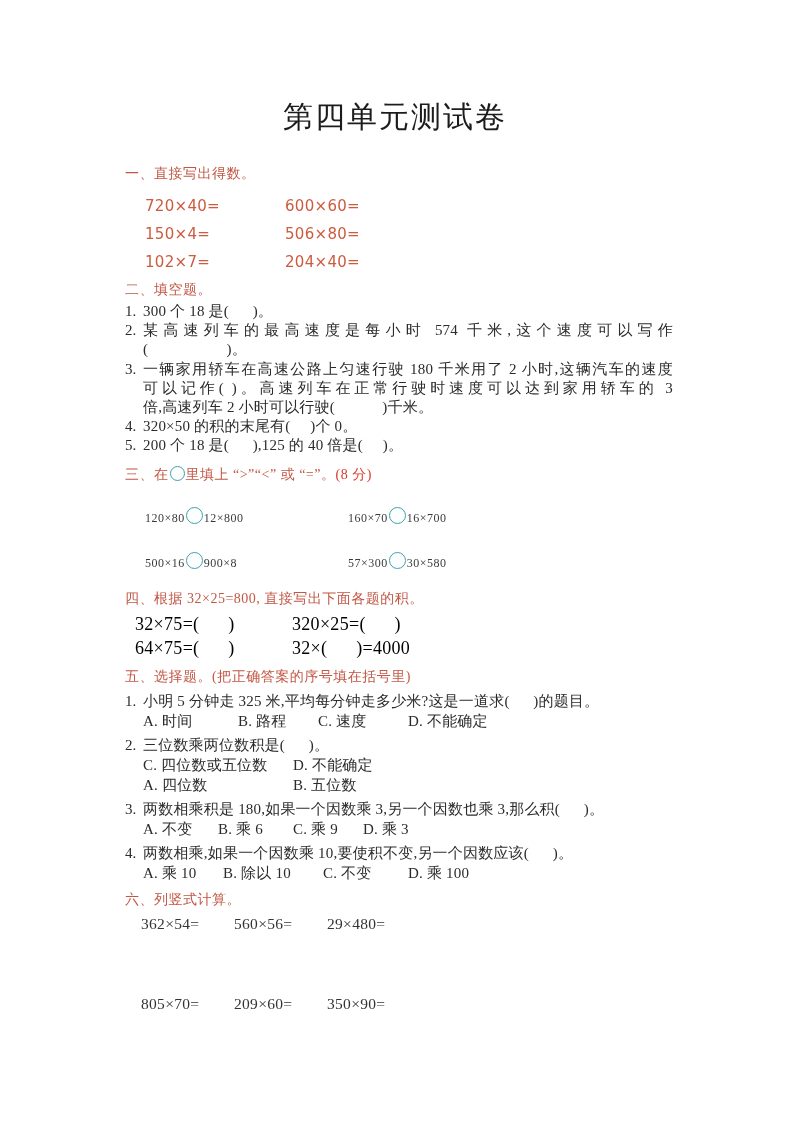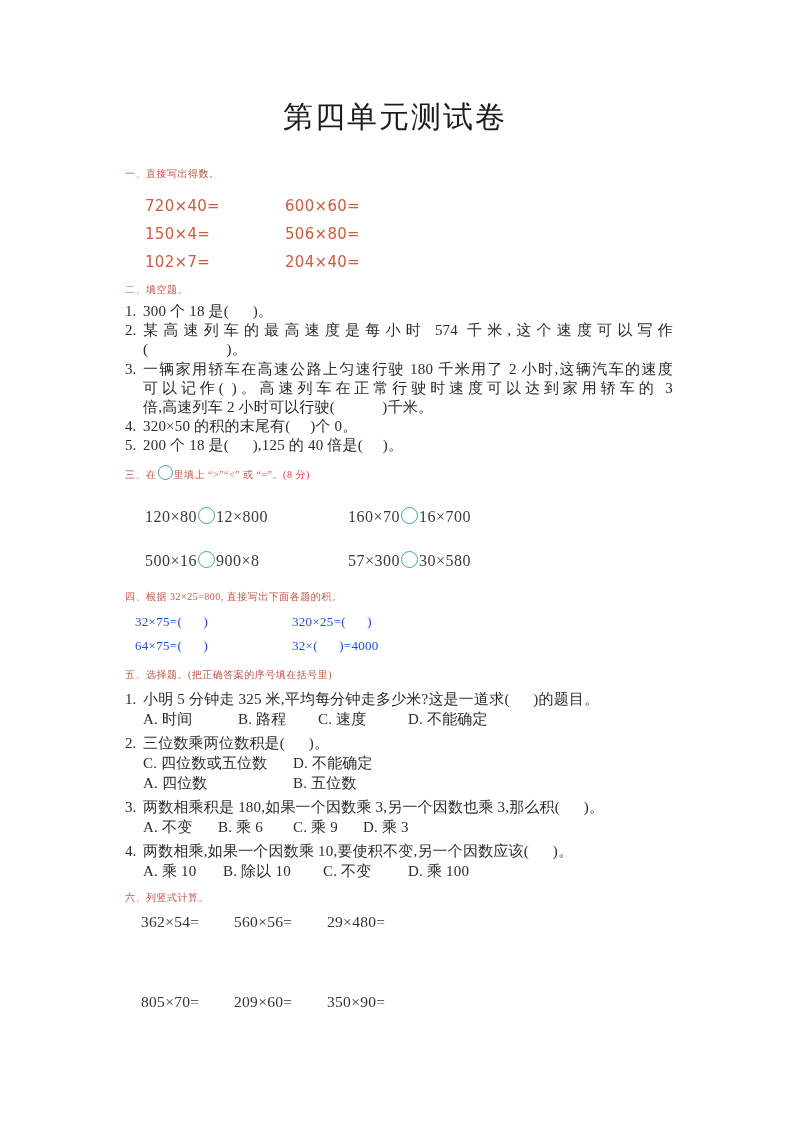--- a/index.html
+++ b/index.html
@@ -9,21 +9,21 @@
     color:#2b2b2b;
   }
   .page{width:793px;height:1122px;position:relative;}
   .doc-title{
     margin:100px 3px 0 0;text-align:center;
     font-size:30px;line-height:34px;color:#1c1c1c;
     letter-spacing:2px;font-weight:400;
   }
   .content{margin:0 120px 0 125px;}
   .sec-heading{
-    color:#c25745;font-size:10px;line-height:20px;
+    color:#c25745;font-size:14px;line-height:20px;
     white-space:pre-wrap;letter-spacing:0.5px;
   }
   
   .s1-heading{margin-top:30px;}
   .s1-grid{margin-top:4px;padding-left:20px;}
   .s1-row{display:flex;line-height:20px;}
   .s1-cell{
     width:140px;color:#cd5b3f;font-size:15px;
     font-family:"DejaVu Sans","Liberation Sans",sans-serif;
     white-space:pre-wrap;letter-spacing:0.3px;margin-top:8px;
@@ -44,27 +44,27 @@
   .cmp-circle{
     display:inline-block;width:15px;height:15px;border-radius:50%;
     border:1.5px solid #3f9fae;vertical-align:-2px;margin:0 1px;
     background:#fdffff;
   }
   .cmp-circle.sm{width:13px;height:13px;vertical-align:-2px;}
   .score{color:#d93a2b;}
   .cmp-rows{margin-top:22px;padding-left:20px;}
   .cmp-row{display:flex;line-height:20px;}
   .cmp-row + .cmp-row{margin-top:24px;}
-  .cmp-cell{width:203px;font-size:16px;color:#3a3a3a;letter-spacing:0.5px;}
+  .cmp-cell{width:203px;font-size:12px;color:#3a3a3a;letter-spacing:0.5px;}
   .cmp-cell:last-child{width:auto;}
   
   .s4-heading{margin-top:16px;}
   .s4-grid{margin-top:5px;padding-left:10px;}
   .s4-row{display:flex;line-height:20px;margin-top:4px;}
-  .s4-cell{width:157px;font-size:13px;color:#1d4ed8;white-space:pre-wrap;letter-spacing:0.3px;}
+  .s4-cell{width:157px;font-size:18px;color:#000000;white-space:pre-wrap;letter-spacing:0.3px;}
   .s4-cell.b{width:auto;}
   
   .s5-heading{margin-top:9px;}
   .choice-q{position:relative;padding-left:18px;font-size:15px;margin-top:4px;}
   .choice-num{position:absolute;left:0;top:0;line-height:20px;}
   .choice-stem{line-height:20px;white-space:pre-wrap;letter-spacing:0.2px;}
   .opt-row{line-height:20px;}
   .opt{display:inline-block;white-space:pre-wrap;letter-spacing:0.2px;}
   .q1opts .opt:nth-child(1){width:95px;}
   .q1opts .opt:nth-child(2){width:80px;}

